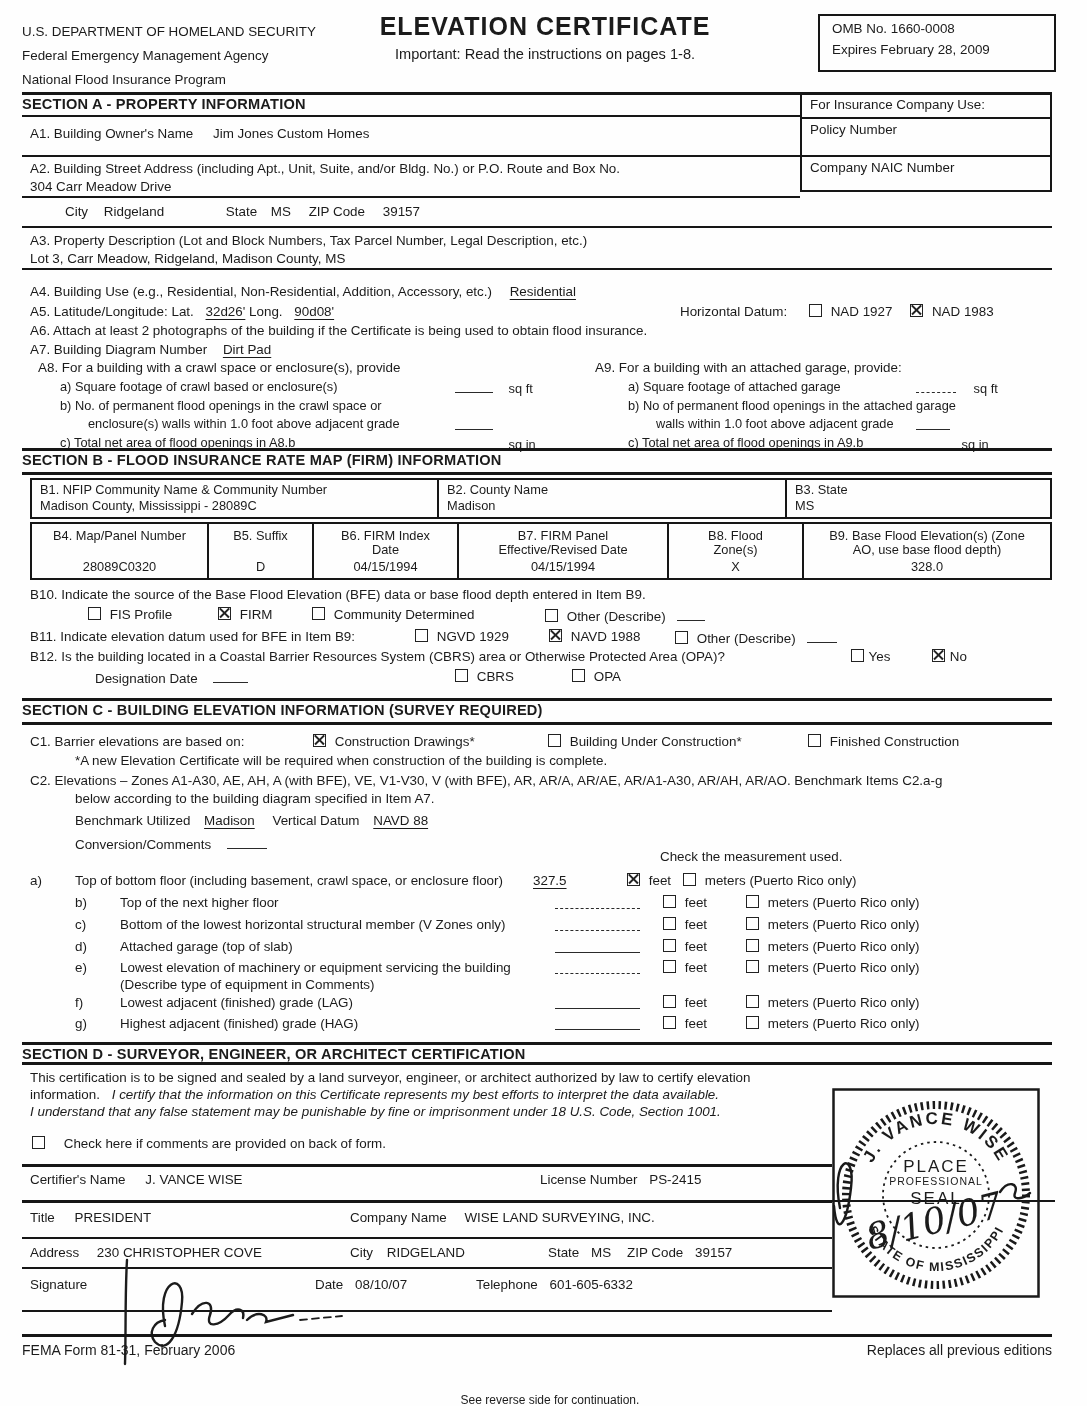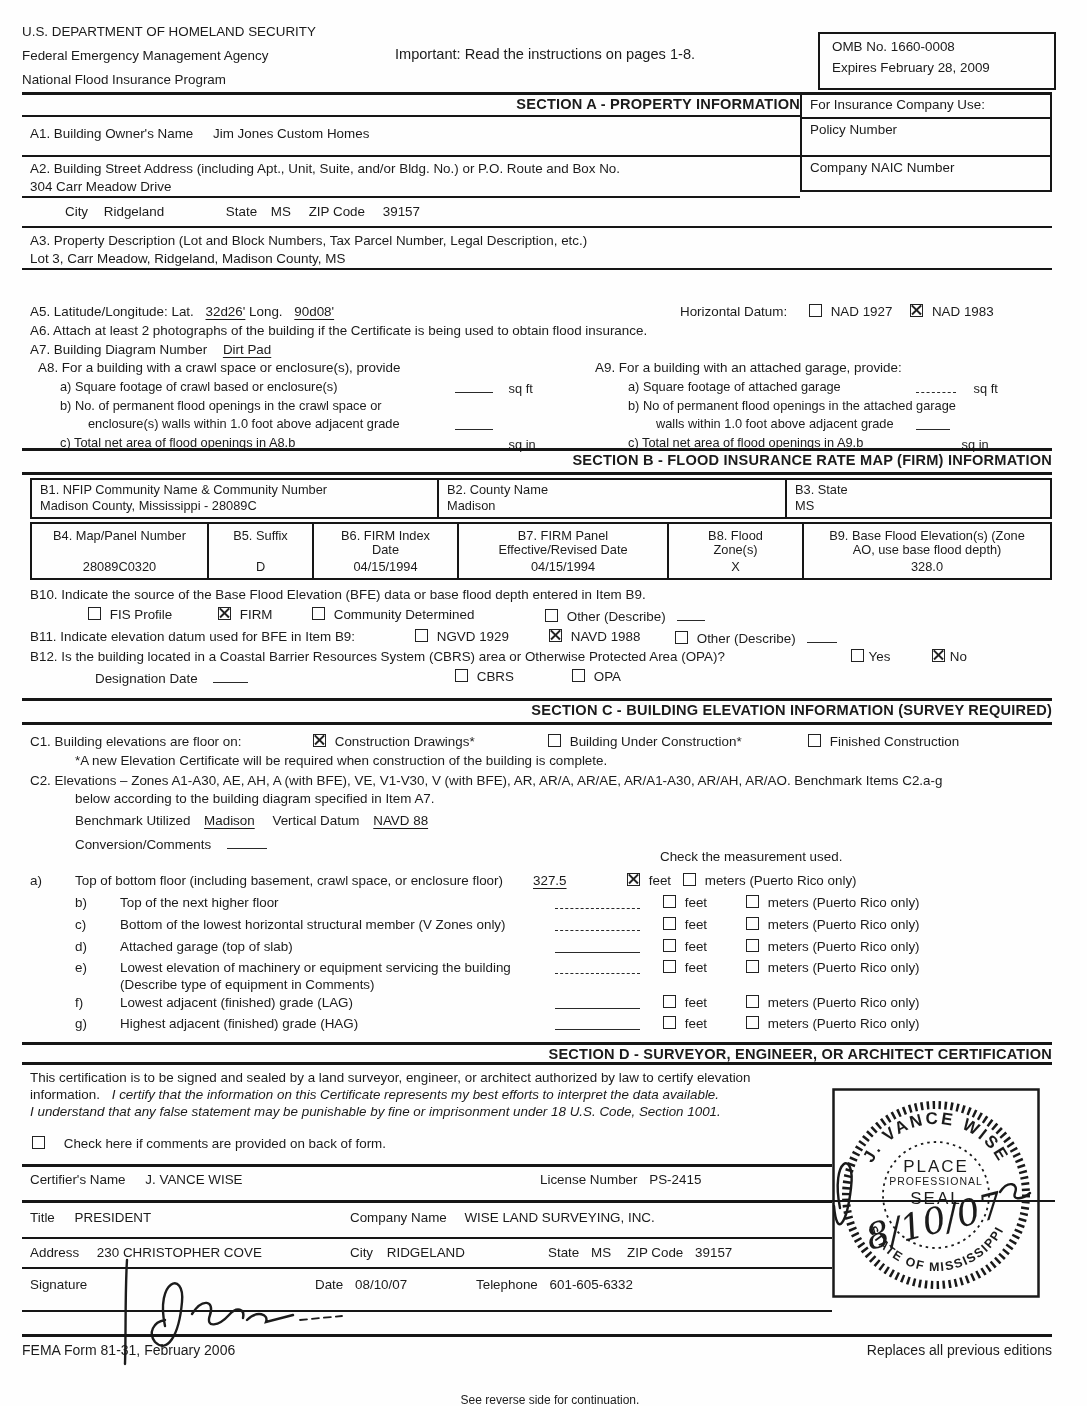--- a/index.html
+++ b/index.html
@@ -16,35 +16,36 @@
   .vrule{position:absolute;background:#161616;}
   .cb{display:inline-block;width:11px;height:11px;border:1.6px solid #222;position:relative;
       vertical-align:-1px;background:#fff;margin-right:5px;}
   .cb.checked::before,.cb.checked::after{content:"";position:absolute;left:-1.5px;top:4.1px;
       width:13px;height:1.7px;background:#222;}
   .cb.checked::before{transform:rotate(45deg);}
   .cb.checked::after{transform:rotate(-45deg);}
   .blank{display:inline-block;border-bottom:1.5px solid #2a2a2a;height:13px;vertical-align:baseline;}
   .blank.dashed{border-bottom-style:dashed;}
   .box{position:absolute;border:2px solid #161616;}
-  .secbar{position:absolute;left:22px;width:1030px;text-align:right;font-weight:bold;
+  .secbar{position:absolute;left:22px;width:1030px;text-align:left;font-weight:bold;
           font-size:14.6px;letter-spacing:.2px;}
   .abs{position:absolute;}
   svg text{fill:#1b1b1b;}
 </style>
 </head>
 <body>
 
 <div id="page">
 
   <div class="line" style="left:22px;top:24px">U.S. DEPARTMENT OF HOMELAND SECURITY</div>
   <div class="line" style="left:22px;top:48px">Federal Emergency Management Agency</div>
   <div class="line" style="left:22px;top:72px">National Flood Insurance Program</div>
+  <div class="line b ctr" style="left:350px;top:18px;width:390px;font-size:25px;letter-spacing:1px">ELEVATION CERTIFICATE</div>
   <div class="line ctr" style="left:350px;top:46px;width:390px;font-size:14.6px">Important:  Read the instructions on pages 1-8.</div>
-  <div class="box" style="left:818px;top:32px;width:234px;height:54px">
+  <div class="box" style="left:818px;top:14px;width:234px;height:54px">
     <div class="line" style="left:12px;top:5px">OMB No. 1660-0008</div>
     <div class="line" style="left:12px;top:26px">Expires February 28, 2009</div>
   </div>
 
   <div class="rule" style="left:22px;top:92px;width:1030px;height:3px"></div>
   <div class="secbar" style="top:96px;width:778px">SECTION A - PROPERTY INFORMATION</div>
   <div class="rule" style="left:22px;top:115px;width:778px;height:2px"></div>
 
   <div class="vrule" style="left:800px;top:92px;width:2px;height:100px"></div>
   <div class="vrule" style="left:1050px;top:92px;width:2px;height:100px"></div>
@@ -72,20 +73,24 @@
     <span style="margin-left:10px">MS</span>
     <span style="margin-left:14px">ZIP Code</span>
     <span style="margin-left:14px">39157</span>
   </div>
   <div class="rule" style="left:22px;top:226px;width:1030px;height:1.5px"></div>
 
   <div class="line" style="left:30px;top:233px">A3.   Property Description (Lot and Block Numbers, Tax Parcel Number, Legal Description, etc.)</div>
   <div class="line" style="left:30px;top:251px">Lot 3, Carr Meadow, Ridgeland, Madison County, MS</div>
   <div class="rule" style="left:22px;top:268px;width:1030px;height:1.5px"></div>
 
+  <div class="line" style="left:30px;top:284px">
+    <span>A4.   Building Use (e.g., Residential, Non-Residential, Addition, Accessory, etc.)</span>
+    <span class="ul" style="margin-left:14px">Residential</span>
+  </div>
 
   <div class="line" style="left:30px;top:304px">
     <span>A5.   Latitude/Longitude: Lat.</span>
     <span class="ul" style="margin-left:8px">32d26'</span>
     <span style="">Long.</span>
     <span class="ul" style="margin-left:8px">90d08'</span>
   </div>
   <div class="line" style="left:680px;top:304px">
     <span>Horizontal Datum:</span>
     <span class="cb" style="margin-left:18px"></span>
@@ -227,21 +232,21 @@
   </div>
   <div class="line" style="left:572px;top:669px">
     <span class="cb"></span>
     <span>OPA</span>
   </div>
 
   <div class="rule" style="left:22px;top:698px;width:1030px;height:3px"></div>
   <div class="secbar" style="top:702px">SECTION C - BUILDING ELEVATION INFORMATION (SURVEY REQUIRED)</div>
   <div class="rule" style="left:22px;top:722px;width:1030px;height:2.5px"></div>
 
-  <div class="line" style="left:30px;top:734px">C1.   Building elevations are floor on:</div>
+  <div class="line" style="left:30px;top:734px">C1.   Barrier elevations are based on:</div>
   <div class="line" style="left:313px;top:734px">
     <span class="cb checked"></span>
     <span>Construction Drawings*</span>
   </div>
   <div class="line" style="left:548px;top:734px">
     <span class="cb"></span>
     <span>Building Under Construction*</span>
   </div>
   <div class="line" style="left:808px;top:734px">
     <span class="cb"></span>

